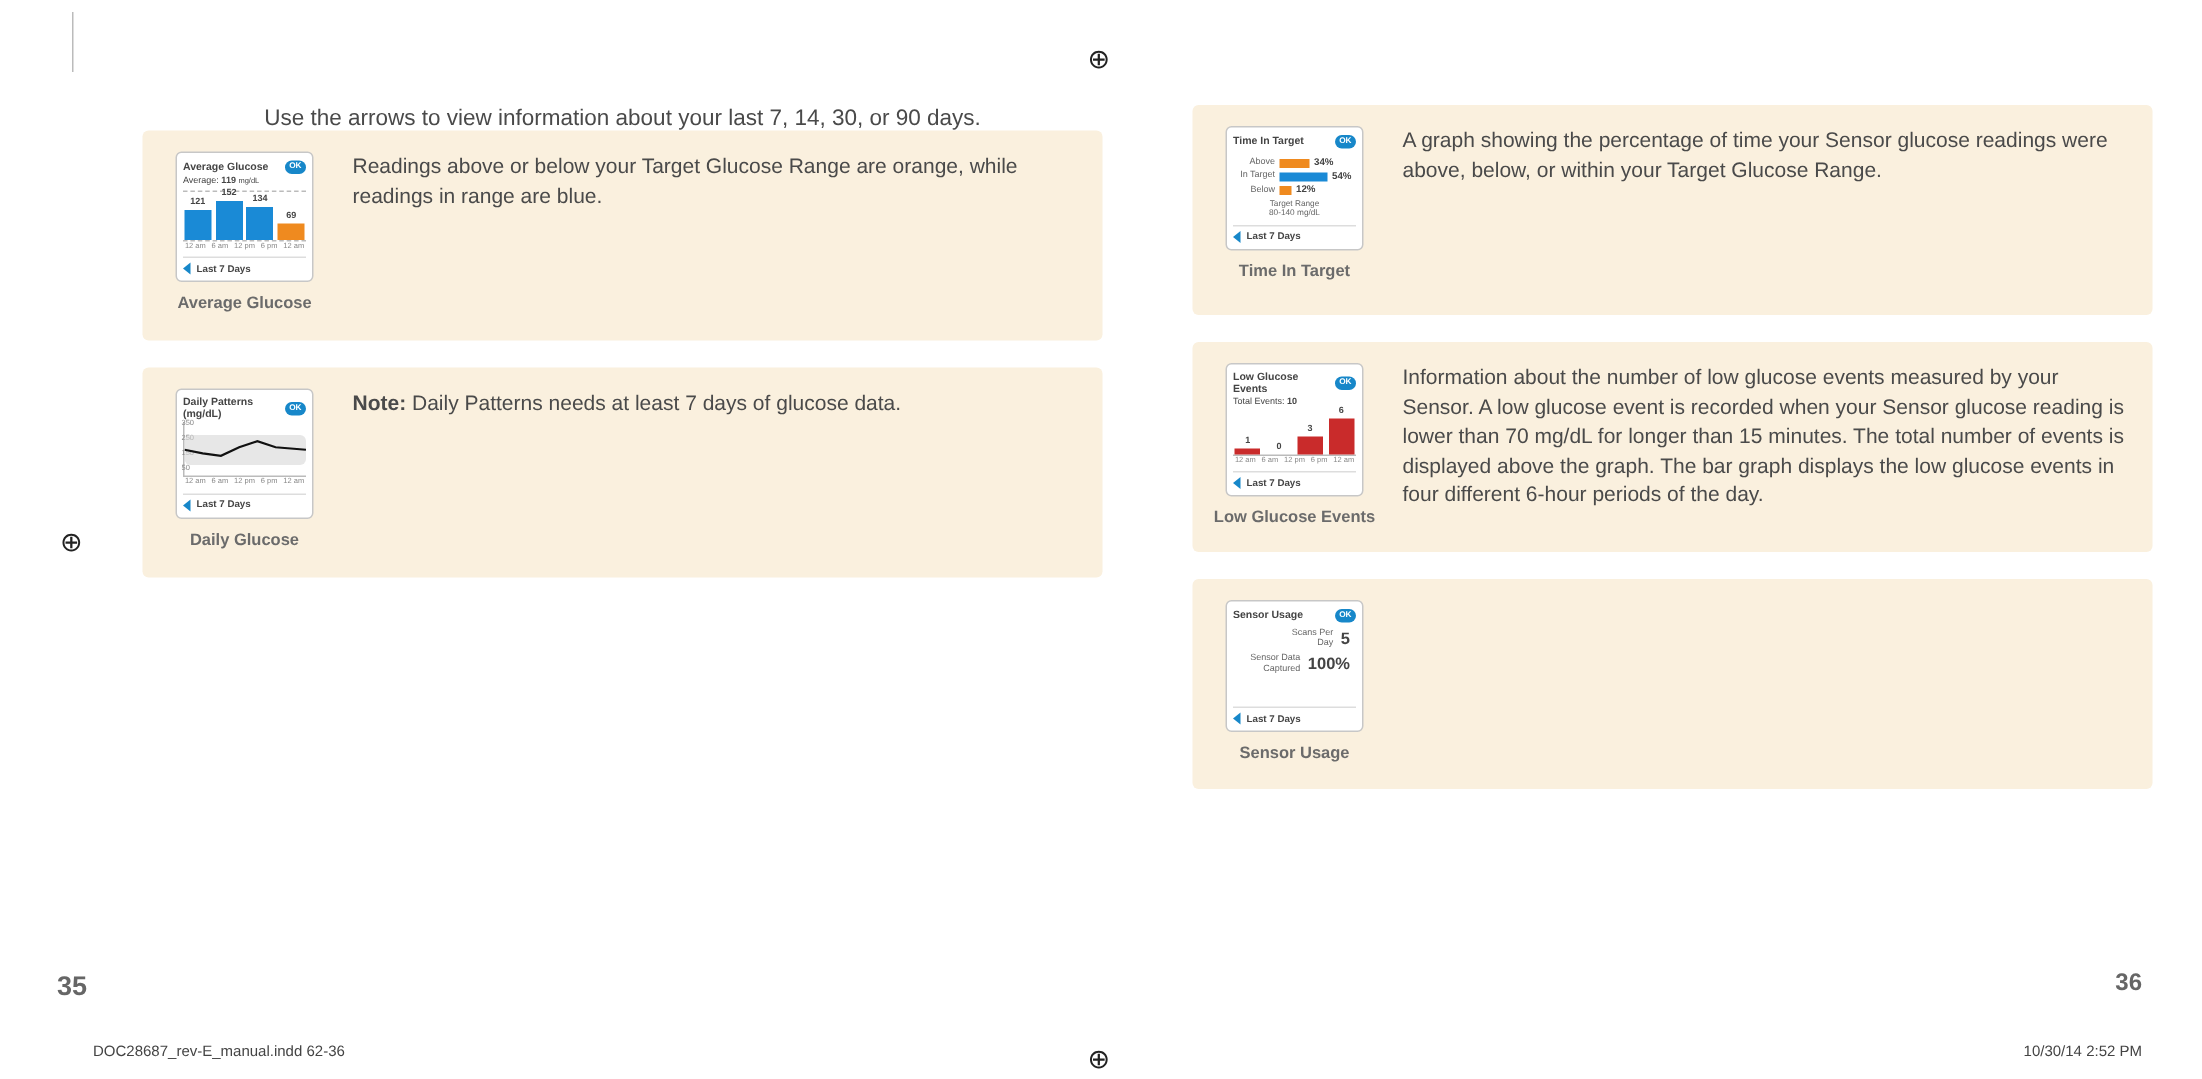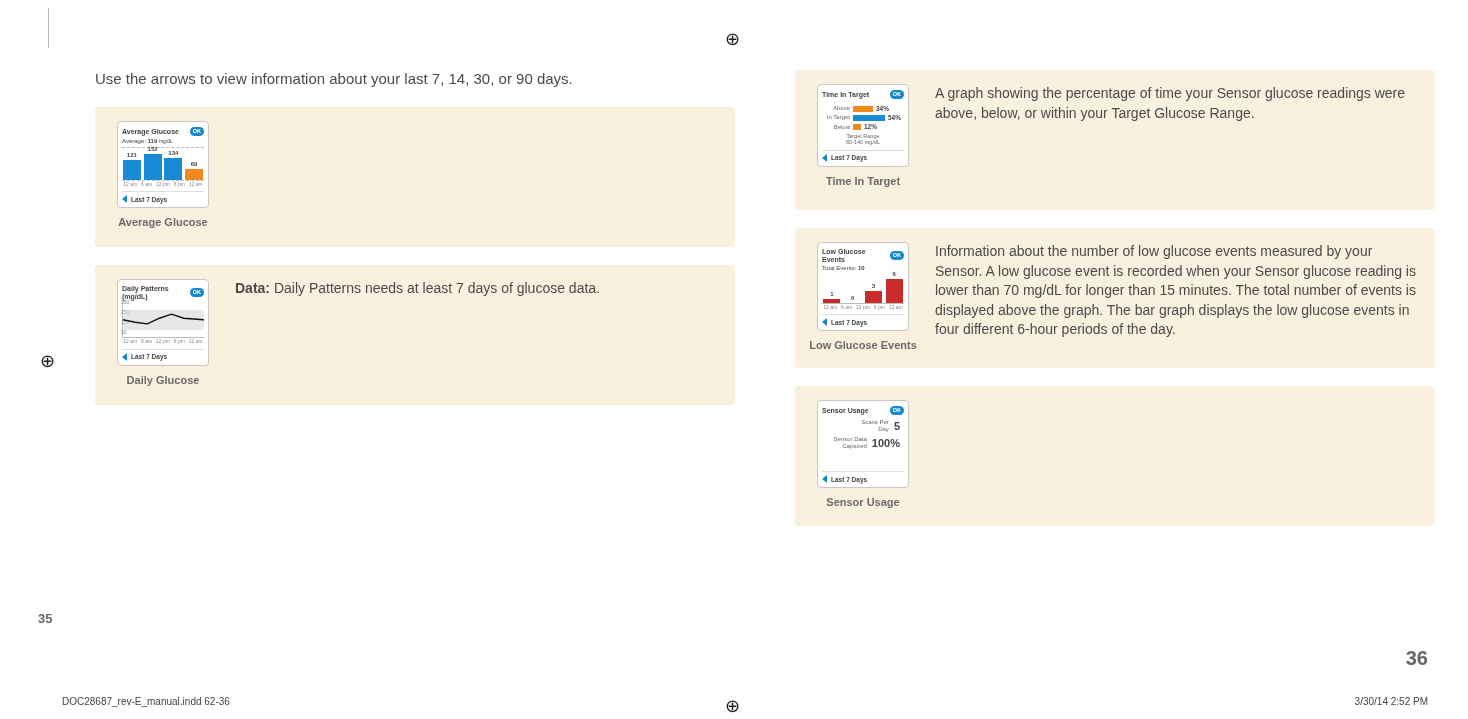--- a/index.html
+++ b/index.html
@@ -30,21 +30,21 @@
   .page-right { left: 795px; }
   .main-title {
     font-size: 22px;
     font-weight: bold;
     color: #6b6b6b;
     margin-bottom: 6px;
   }
   .subtitle {
     font-size: 15px;
     color: #4a4a4a;
-    margin-bottom: 20px;
+    text-align: center;
   }
   .section-row {
     background: #faf0de;
     border-radius: 4px;
     padding: 14px 18px 14px 14px;
     margin-bottom: 18px;
     display: flex;
     gap: 18px;
     align-items: flex-start;
     min-height: 140px;
@@ -111,30 +111,30 @@
     flex: 1;
     font-size: 14px;
     line-height: 1.4;
     color: #4a4a4a;
   }
   .desc-col p { margin-bottom: 8px; }
   .desc-col p:last-child { margin-bottom: 0; }
   .page-num-left {
     position: absolute;
     left: 38px;
-    top: 611px;
-    font-size: 13px;
+    top: 647px;
+    font-size: 18px;
     font-weight: bold;
     color: #666;
   }
   .page-num-right {
     position: absolute;
     right: 40px;
     top: 647px;
-    font-size: 20px;
+    font-size: 16px;
     font-weight: bold;
     color: #666;
   }
   .footer-line {
     position: absolute;
     left: 62px;
     right: 40px;
     top: 696px;
     display: flex;
     justify-content: space-between;
@@ -243,20 +243,21 @@
             <span>12 am</span>
         </div>
         <div class="thumb-footer">
           <div class="arrow-left"></div>
           <span class="thumb-footer-text">Last 7 Days</span>
         </div>
       </div>
       <div class="thumb-caption">Average Glucose</div>
     </div>
     <div class="desc-col">
+      <p>Readings above or below your Target Glucose Range are orange, while readings in range are blue.</p>
     </div>
   </div>
 
   <div class="section-row">
     <div class="thumb-col">
       <div class="thumb-card">
         <div class="thumb-header">
           <span>Daily Patterns (mg/dL)</span>
           <span class="ok-pill">OK</span>
         </div>
@@ -278,21 +279,21 @@
             <span>12 am</span>
         </div>
         <div class="thumb-footer">
           <div class="arrow-left"></div>
           <span class="thumb-footer-text">Last 7 Days</span>
         </div>
       </div>
       <div class="thumb-caption">Daily Glucose</div>
     </div>
     <div class="desc-col">
-      <p><b>Data:</b><span> Daily Patterns needs at least 7 days of glucose data.</span></p>
+      <p><b>Note:</b><span> Daily Patterns needs at least 7 days of glucose data.</span></p>
     </div>
   </div>
 </div>
 
 <div class="page page-right">
 
   <div class="section-row">
     <div class="thumb-col">
       <div class="thumb-card">
         <div class="thumb-header">
@@ -404,14 +405,14 @@
       <div class="thumb-caption">Sensor Usage</div>
     </div>
   </div>
 </div>
 
 <div class="page-num-left">35</div>
 <div class="page-num-right">36</div>
 
 <div class="footer-line">
   <span>DOC28687_rev-E_manual.indd   62-36</span>
-  <span>3/30/14   2:52 PM</span>
+  <span>10/30/14   2:52 PM</span>
 </div>
 
 </body></html>

